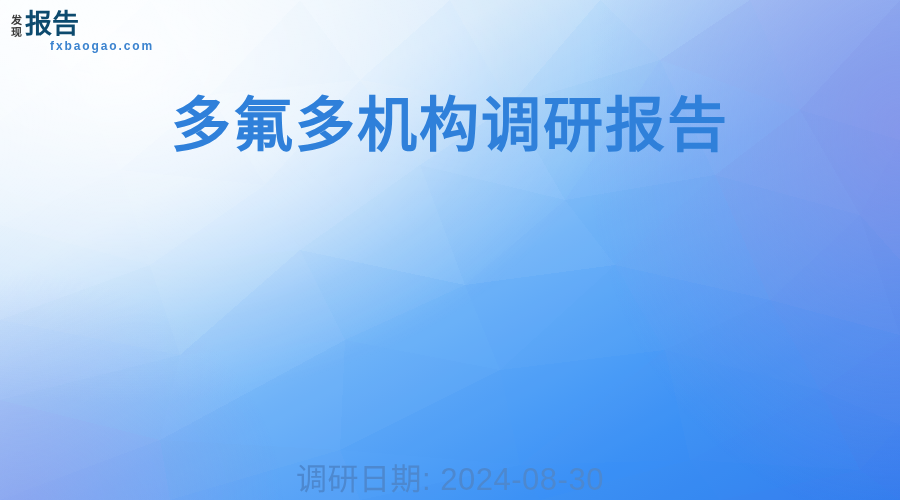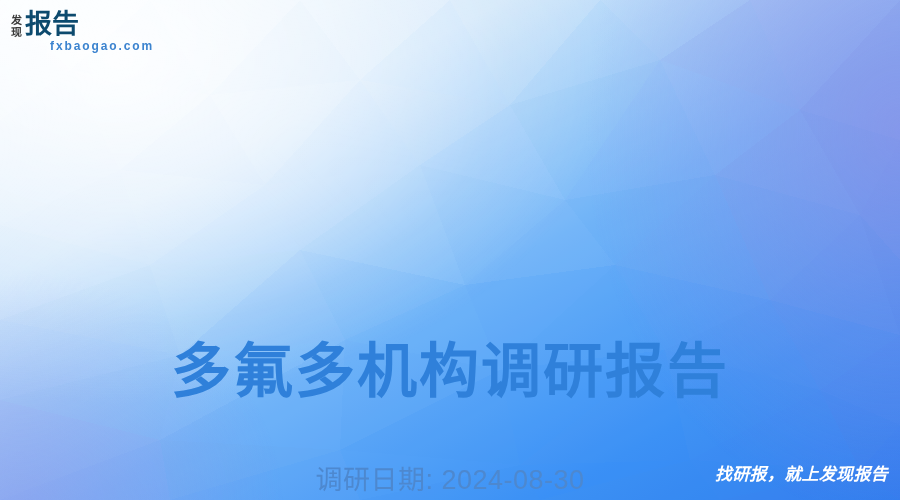--- a/index.html
+++ b/index.html
@@ -97,35 +97,35 @@
   
   .center-block {
     position: absolute;
     left: 0;
     right: 0;
     top: 0;
     bottom: 0;
     display: flex;
     flex-direction: column;
     align-items: center;
-    justify-content: flex-end;
+    justify-content: space-between;
     pointer-events: none;
   }
   .title {
     margin-top: 90px;
     font-size: 60px;
     font-weight: 800;
     color: #2f80da;
     letter-spacing: 2px;
     line-height: 72px;
     white-space: nowrap;
   }
   .subtitle {
     margin-top: 52px;
-    font-size: 27px;
+    font-size: 31px;
     font-weight: 400;
     color: #4d88cf;
     letter-spacing: 0.5px;
     line-height: 40px;
     white-space: nowrap;
   }
 
   
   .tagline {
     position: absolute;
@@ -251,15 +251,14 @@
       <div class="logo-main">报告</div>
     </div>
     <div class="logo-url">fxbaogao.com</div>
   </div>
 
   <div class="center-block">
     <div class="title">多氟多机构调研报告</div>
     <div class="subtitle">调研日期: 2024-08-30</div>
   </div>
 
-  <div class="tagline">找研报，就上发现报告</div>
 
 </div>
 
 </body></html>

